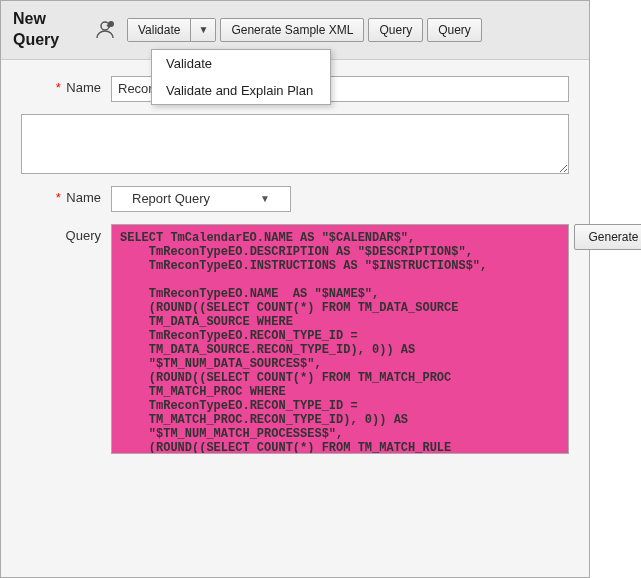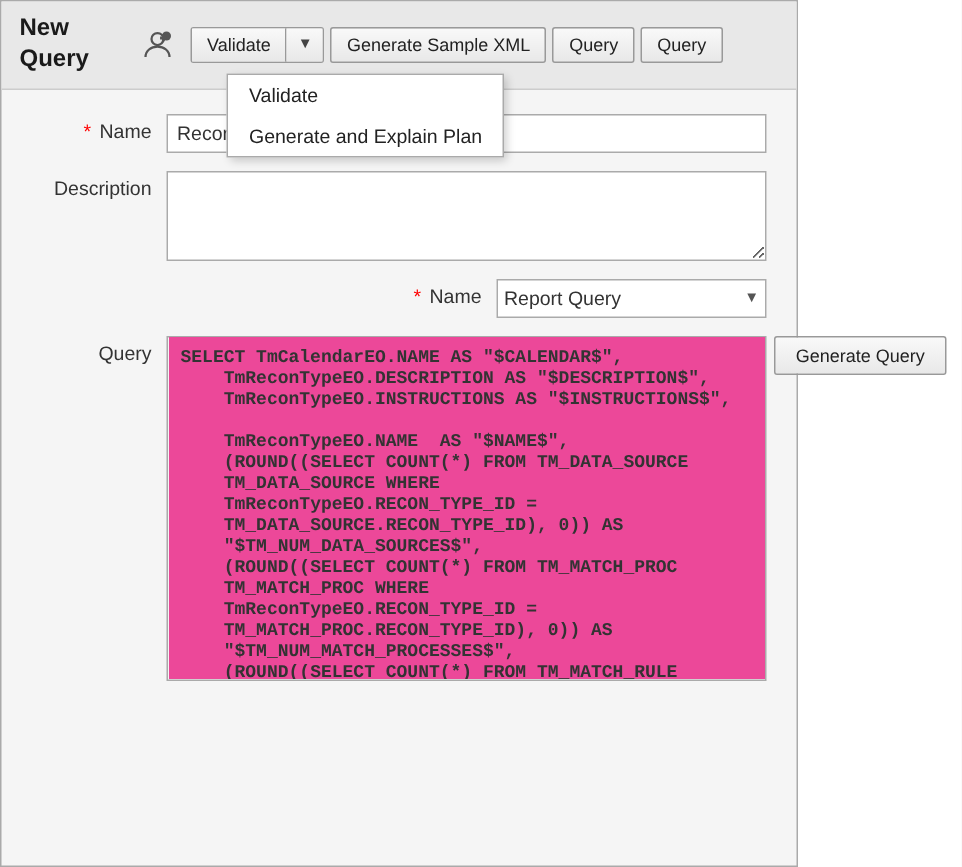--- a/index.html
+++ b/index.html
@@ -8,21 +8,21 @@
       font-size: 13px;
       background: #fff;
       color: #333;
       width: 641px;
       min-height: 578px;
     }
 
     .main-container {
       border: 1px solid #aaa;
       background: #f5f5f5;
-      width: 532px;
+      width: 590px;
       min-height: 578px;
       position: relative;
     }
 
     
     .header {
       background: #e8e8e8;
       border-bottom: 1px solid #ccc;
       padding: 8px 12px;
       display: flex;
@@ -113,21 +113,20 @@
 
     
     .form-area {
       padding: 16px 20px;
     }
 
     .form-row {
       display: flex;
       align-items: flex-start;
       margin-bottom: 12px;
-      justify-content: flex-end;
     }
 
     .form-label {
       width: 90px;
       font-size: 13px;
       color: #333;
       padding-top: 4px;
       text-align: right;
       padding-right: 10px;
     }
@@ -157,21 +156,21 @@
       background: white;
       resize: vertical;
     }
 
     .form-select-wrapper {
       display: flex;
       align-items: center;
       border: 1px solid #aaa;
       background: white;
       height: 26px;
-      padding: 0 4px;
+      padding: 0 20px;
       width: 180px;
     }
 
     .form-select-text {
       flex: 1;
       font-size: 13px;
       color: #333;
     }
 
     .select-arrow {
@@ -257,38 +256,35 @@
         <button class="btn-validate-arrow">▼</button>
       </div>
 
       <button class="btn">Generate Sample XML</button>
       <button class="btn">Query</button>
       <button class="btn">Query</button>
     </div>
 
     <div class="dropdown-menu">
       <div class="dropdown-item">Validate</div>
-      <div class="dropdown-item">Generate and Explain Plan</div>
+      <div class="dropdown-item">Validate and Explain Plan</div>
     </div>
   </div>
 
   <div class="form-area">
 
     <div class="form-row">
       <div class="form-label">
         <span class="required-star">*</span>
         <span>Name</span>
       </div>
       <input type="text" class="form-input" value="Recon" style="">
     </div>
 
     <div class="form-row">
-      <div class="form-label">
-        <span>Description</span>
-      </div>
       <textarea class="form-textarea" style=""></textarea>
     </div>
 
     <div class="form-row">
       <div class="form-label">
         <span class="required-star">*</span>
         <span>Name</span>
       </div>
       <div class="form-select-wrapper">
         <span class="form-select-text">Report Query</span>

